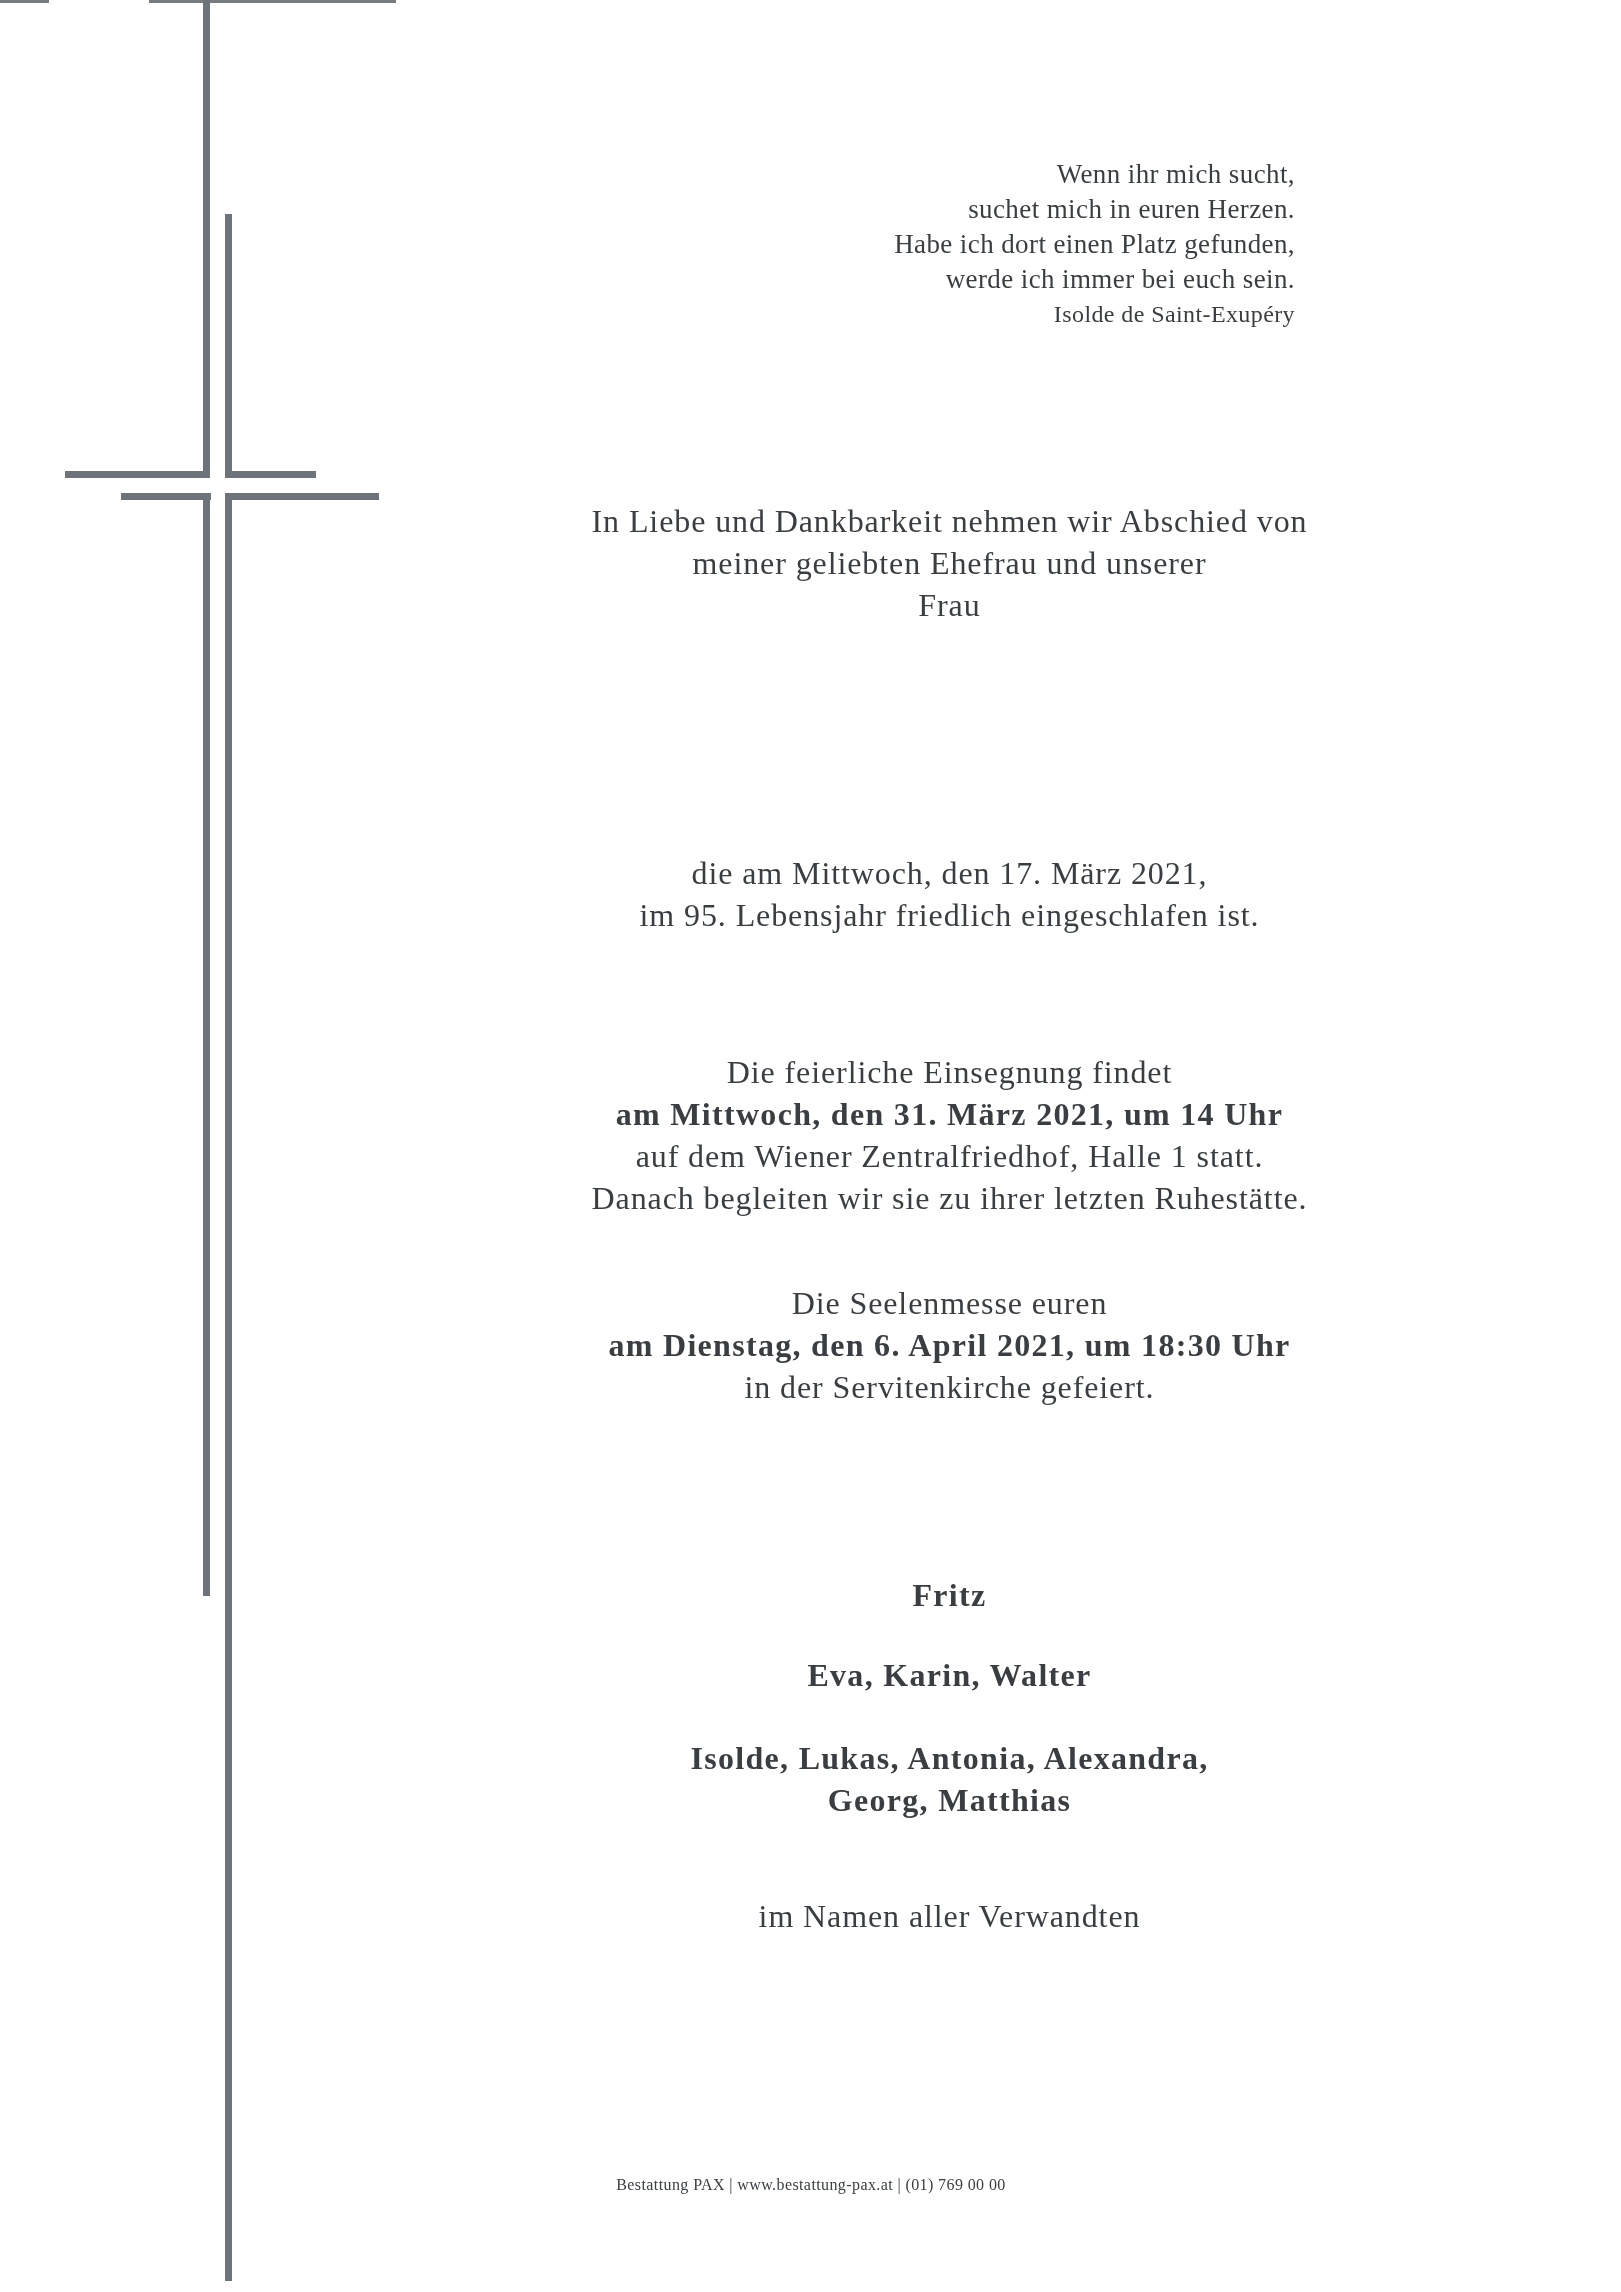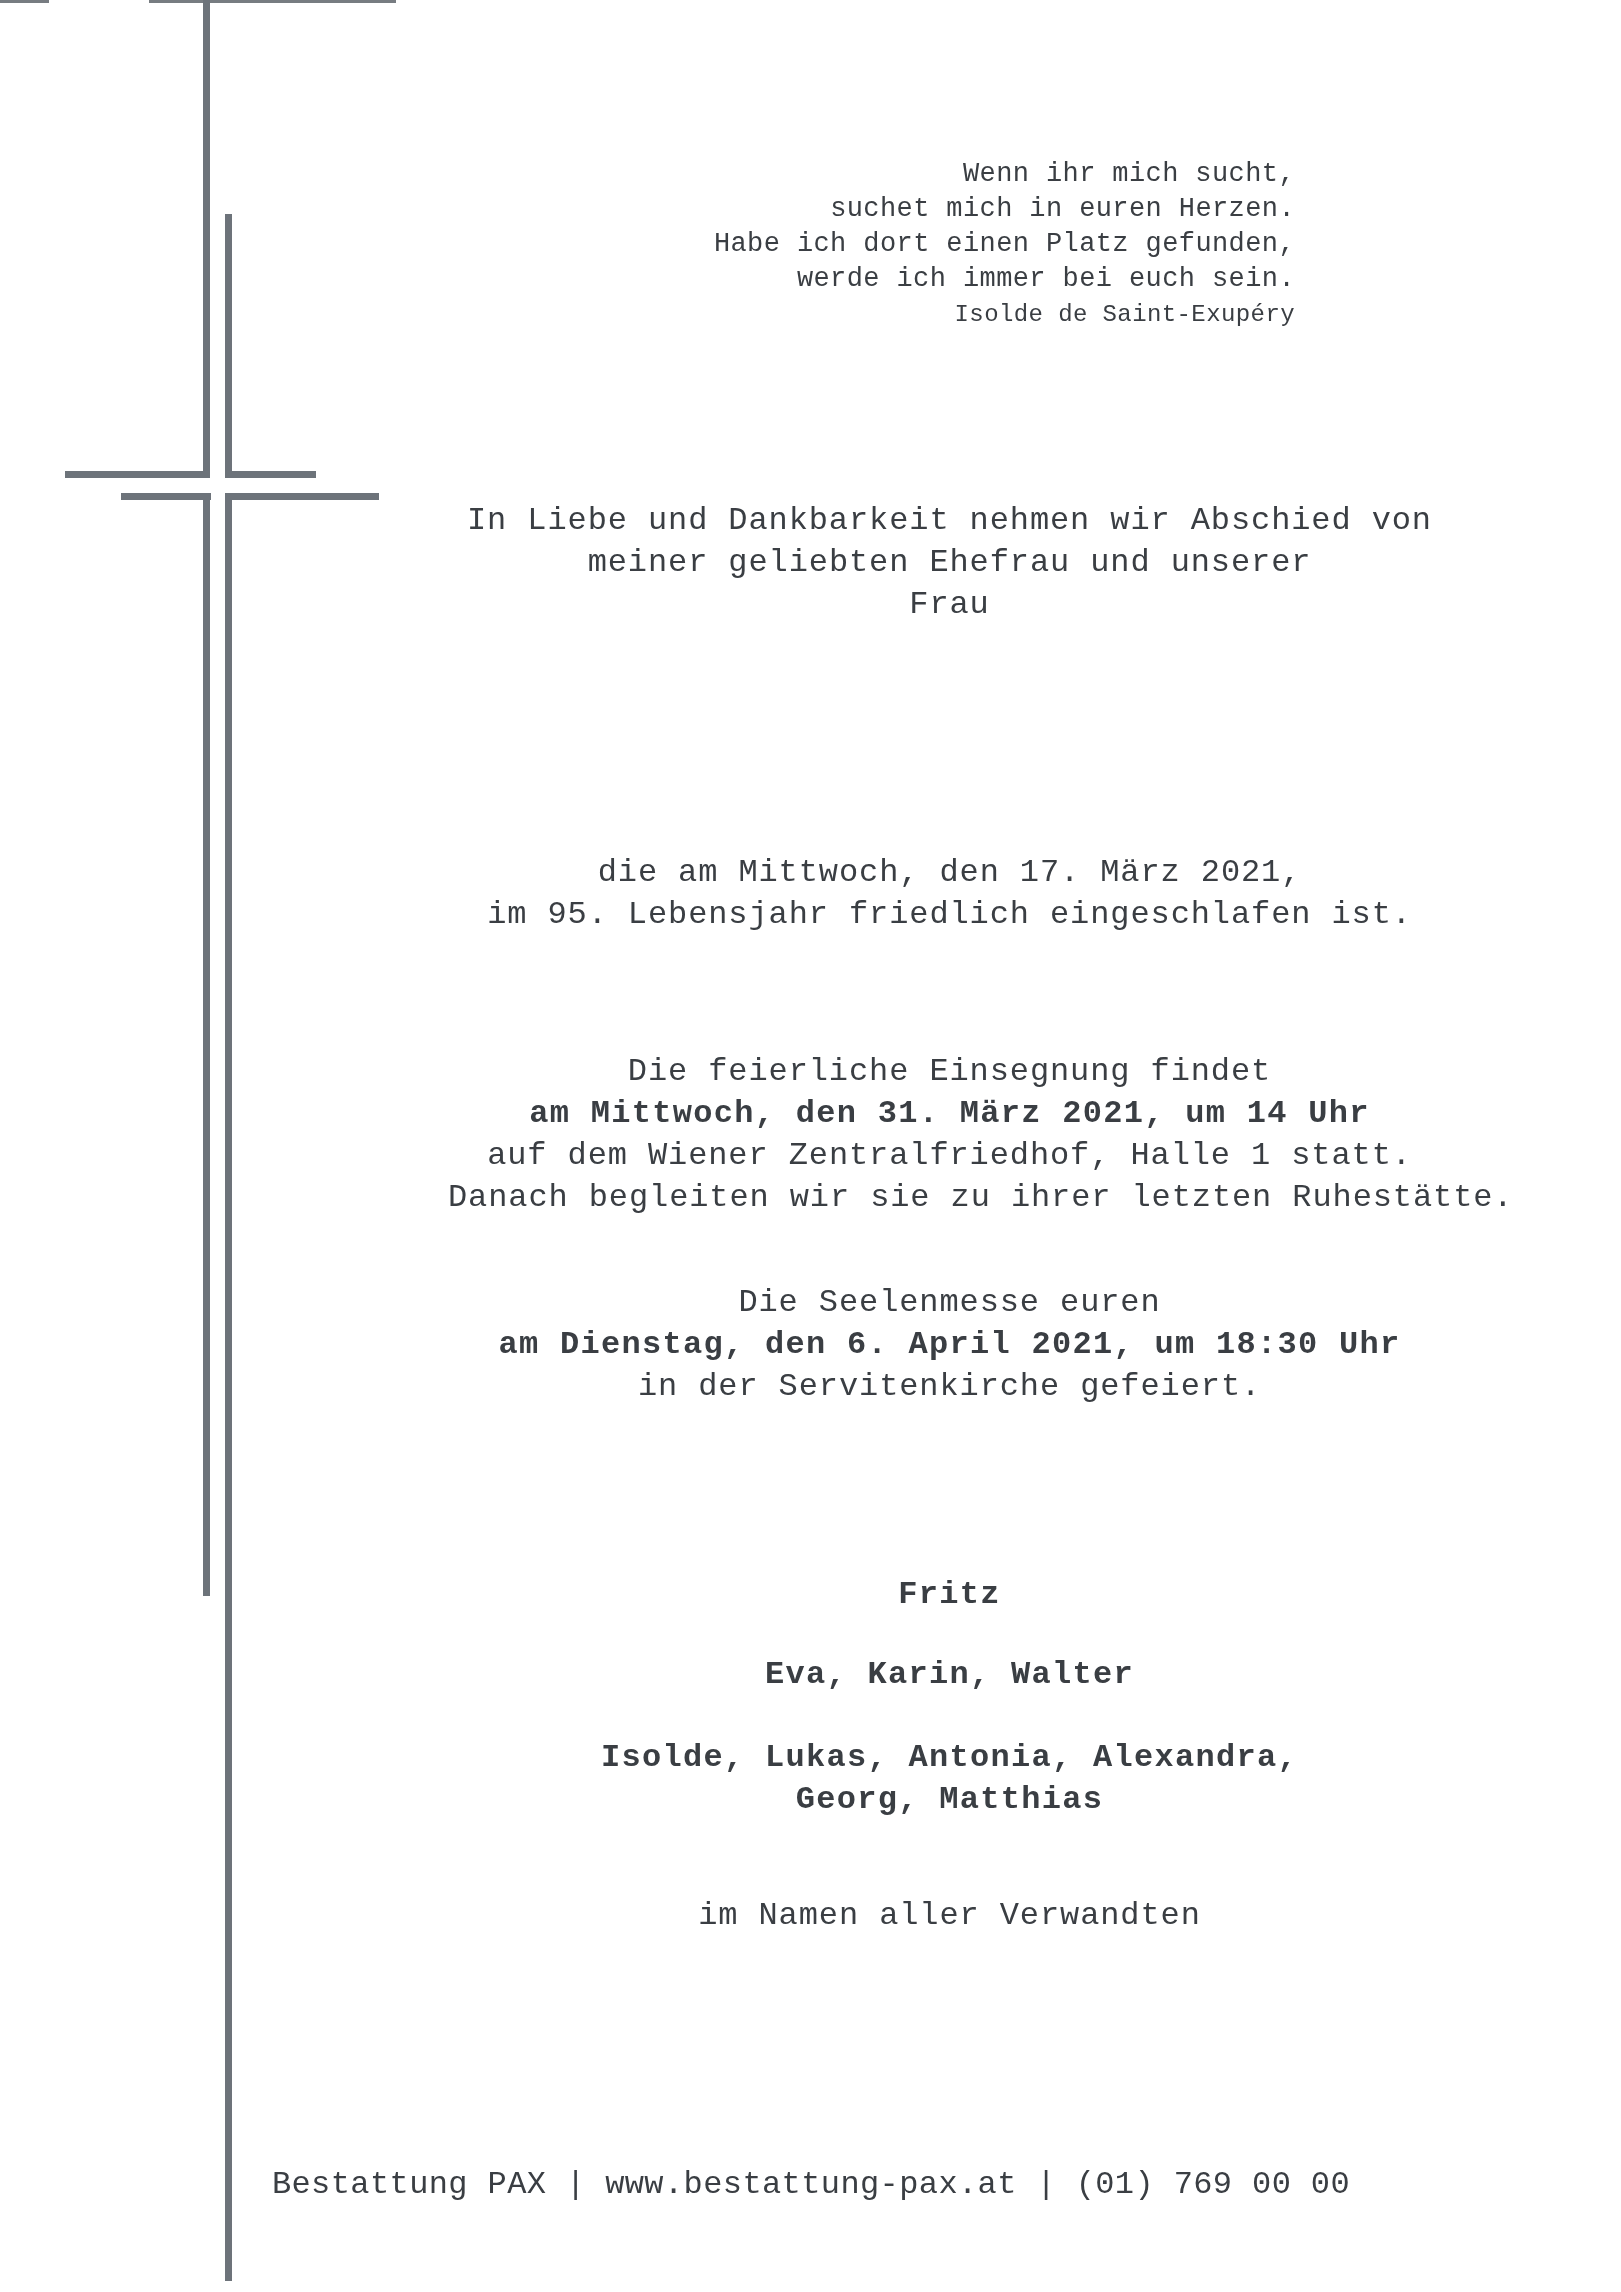--- a/index.html
+++ b/index.html
@@ -5,21 +5,21 @@
   html, body {
     margin: 0;
     padding: 0;
     background: #ffffff;
   }
   .page {
     position: relative;
     width: 1513px;
     height: 2293px;
     background: var(--page-bg, #ffffff);
-    font-family: Liberation Mono, monospace;
+    font-family: Liberation Serif, serif;
     color: var(--text-color, #3a3e43);
     overflow: hidden;
   }
 
   
   .cross-seg {
     position: absolute;
     background: var(--cross-color, #6d737a);
   }
   
@@ -72,21 +72,21 @@
     color: var(--name-color, #3d4145);
     white-space: nowrap;
   }
 
   .footer {
     position: absolute;
     left: 0;
     top: 2170px;
     width: 1622px;
     text-align: center;
-    font-size: 32px;
+    font-size: 16px;
     line-height: 30px;
     letter-spacing: 0.4px;
     white-space: nowrap;
   }
 </style>
 </head>
 <body>
 
 <div class="page">
 

